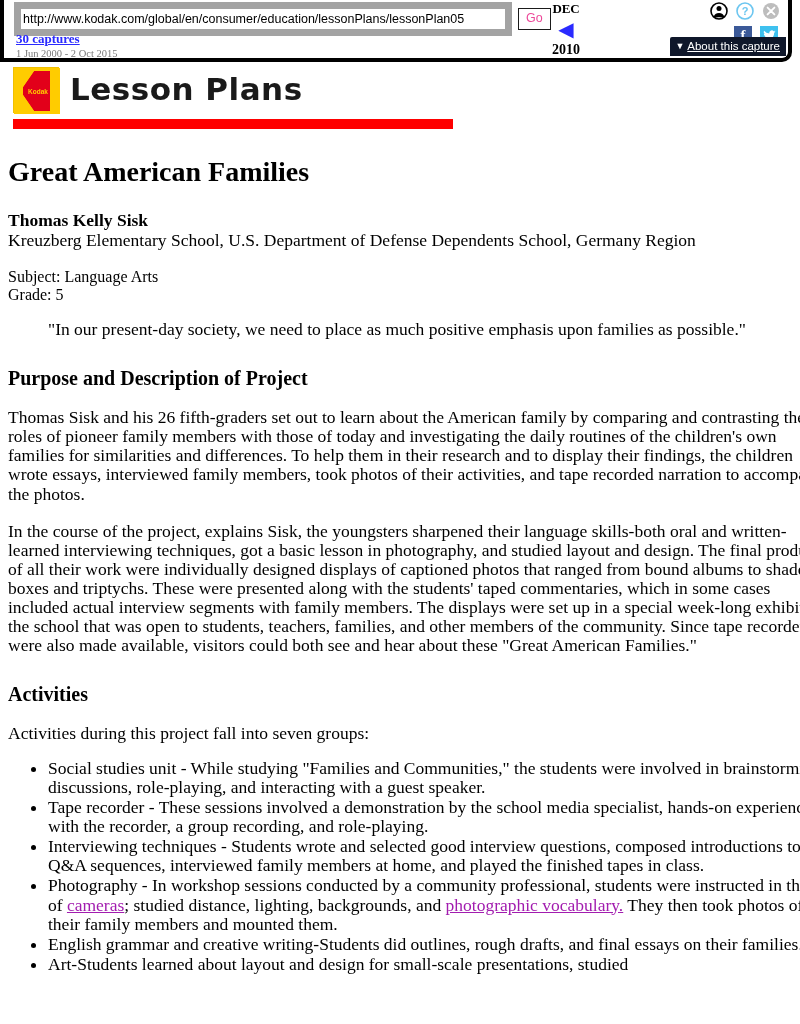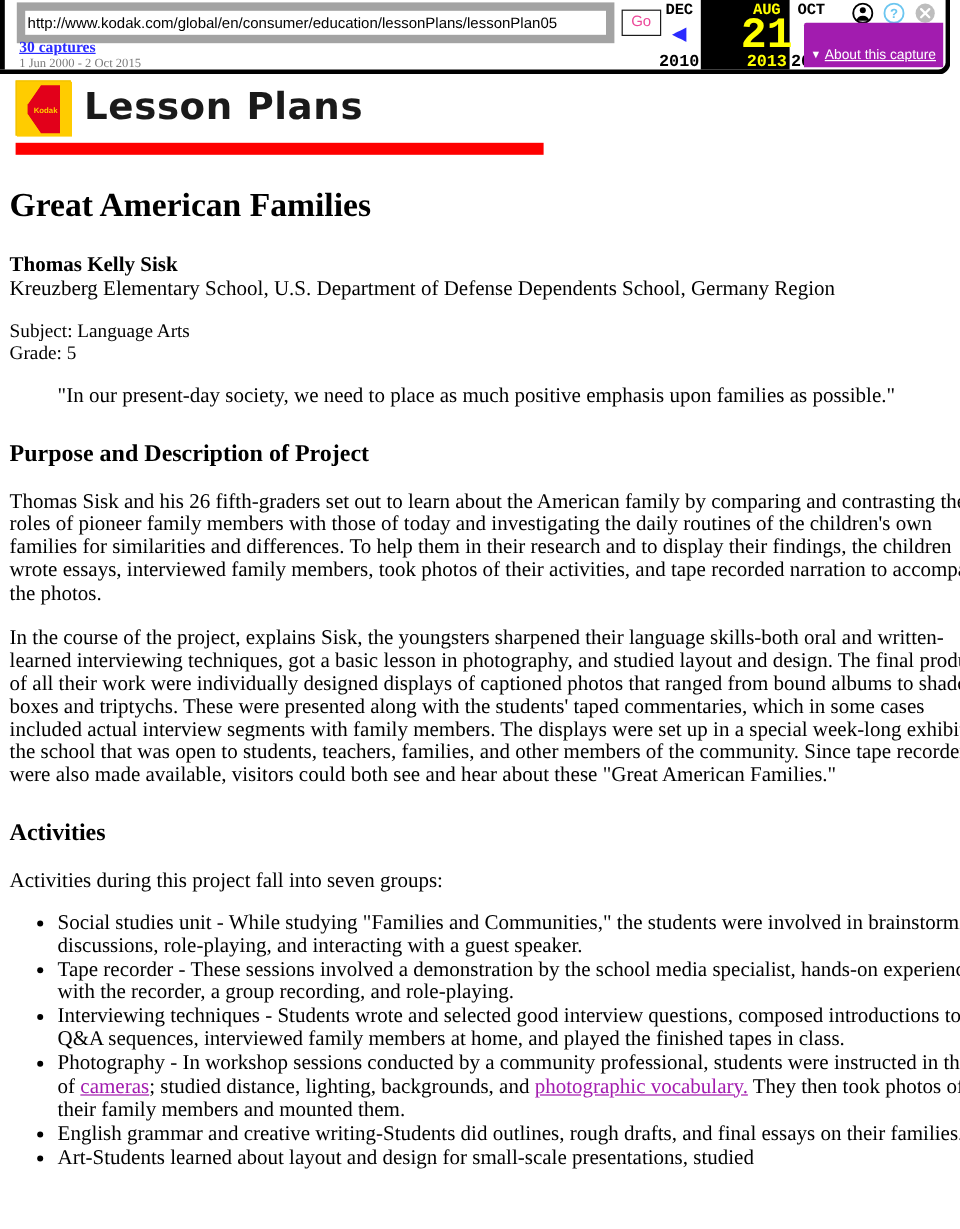--- a/index.html
+++ b/index.html
@@ -100,21 +100,22 @@
   }
 
   
   .wm-dates {
     position: absolute;
     left: 548px;
     top: 0;
     height: 62px;
     display: flex;
     align-items: stretch;
-    font-family: Liberation Mono, monospace;
+    font-family: Liberation Serif, serif;
+    flex-direction: column;
   }
   .wm-datecol {
     width: 36px;
     display: flex;
     flex-direction: column;
     align-items: center;
     justify-content: space-between;
     padding-top: 1px;
     padding-bottom: 2px;
   }
@@ -194,26 +195,26 @@
     color: #ffffff;
     cursor: pointer;
   }
   .wm-fb { background: #3b5998; }
   .wm-tw { background: #3ec1ef; }
 
   .wm-about {
     position: absolute;
     right: 2px;
     bottom: 2px;
-    background: #a21caf;
+    background: #0f172a;
     color: #ffffff;
     font-family: "Liberation Sans", "DejaVu Sans", sans-serif;
     font-size: 11.5px;
     line-height: 16px;
-    padding: 18px 6px 2px 5px;
+    padding: 1px 6px 2px 5px;
     cursor: pointer;
     white-space: nowrap;
     border-radius: 2px 0 0 0;
     margin-left: 12px;
   }
   .wm-about .cap {
     text-decoration: underline;
   }
   .wm-caret { font-size: 9px; margin-right: 3px; vertical-align: 1px; }
 

